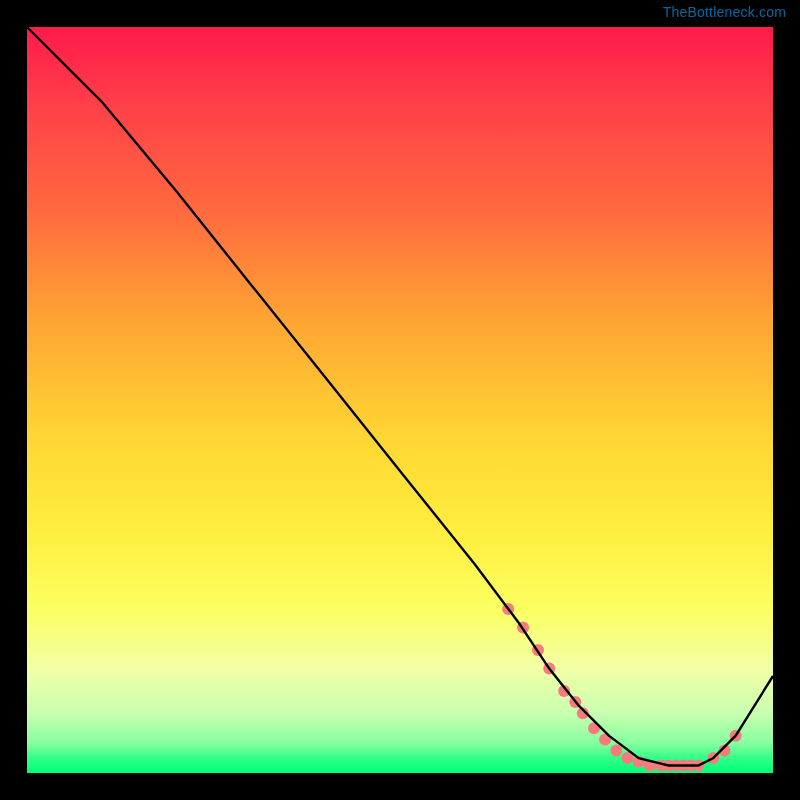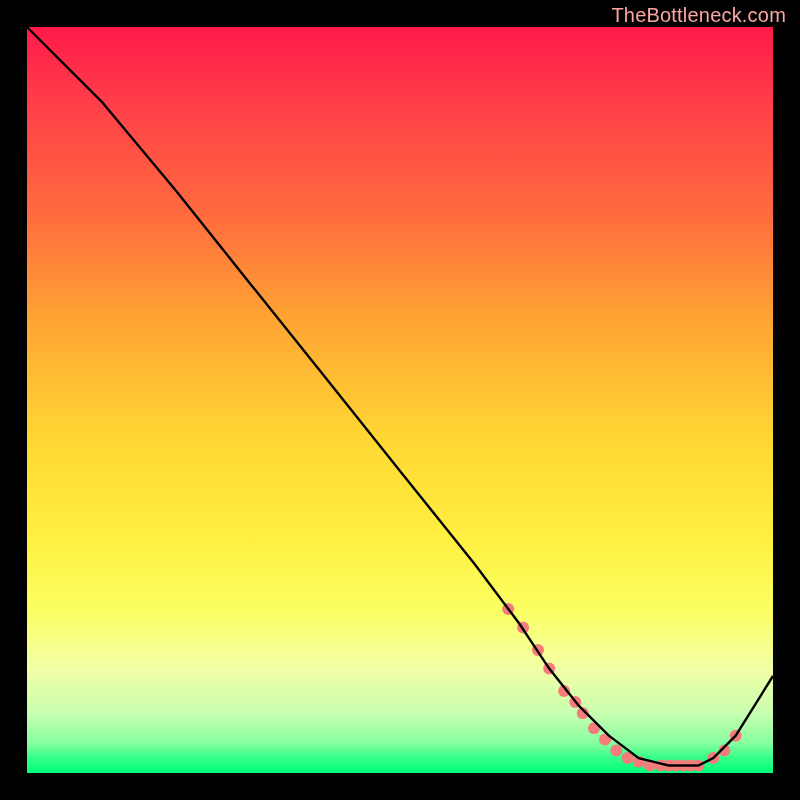--- a/index.html
+++ b/index.html
@@ -44,22 +44,22 @@
     left: 0;
     top: 0;
     width: 746px;
     height: 746px;
     overflow: visible;
   }
   .watermark {
     position: absolute;
     top: 4px;
     right: 14px;
-    color: #fca5a5;
-    font-size: 20px;
+    color: #0369a1;
+    font-size: 14px;
     letter-spacing: 0.2px;
     font-weight: 400;
     margin-left: 8px;
   }
 </style>
 </head>
 <body>
 
 <div class="chart-container">
   <div class="watermark">TheBottleneck.com</div>

